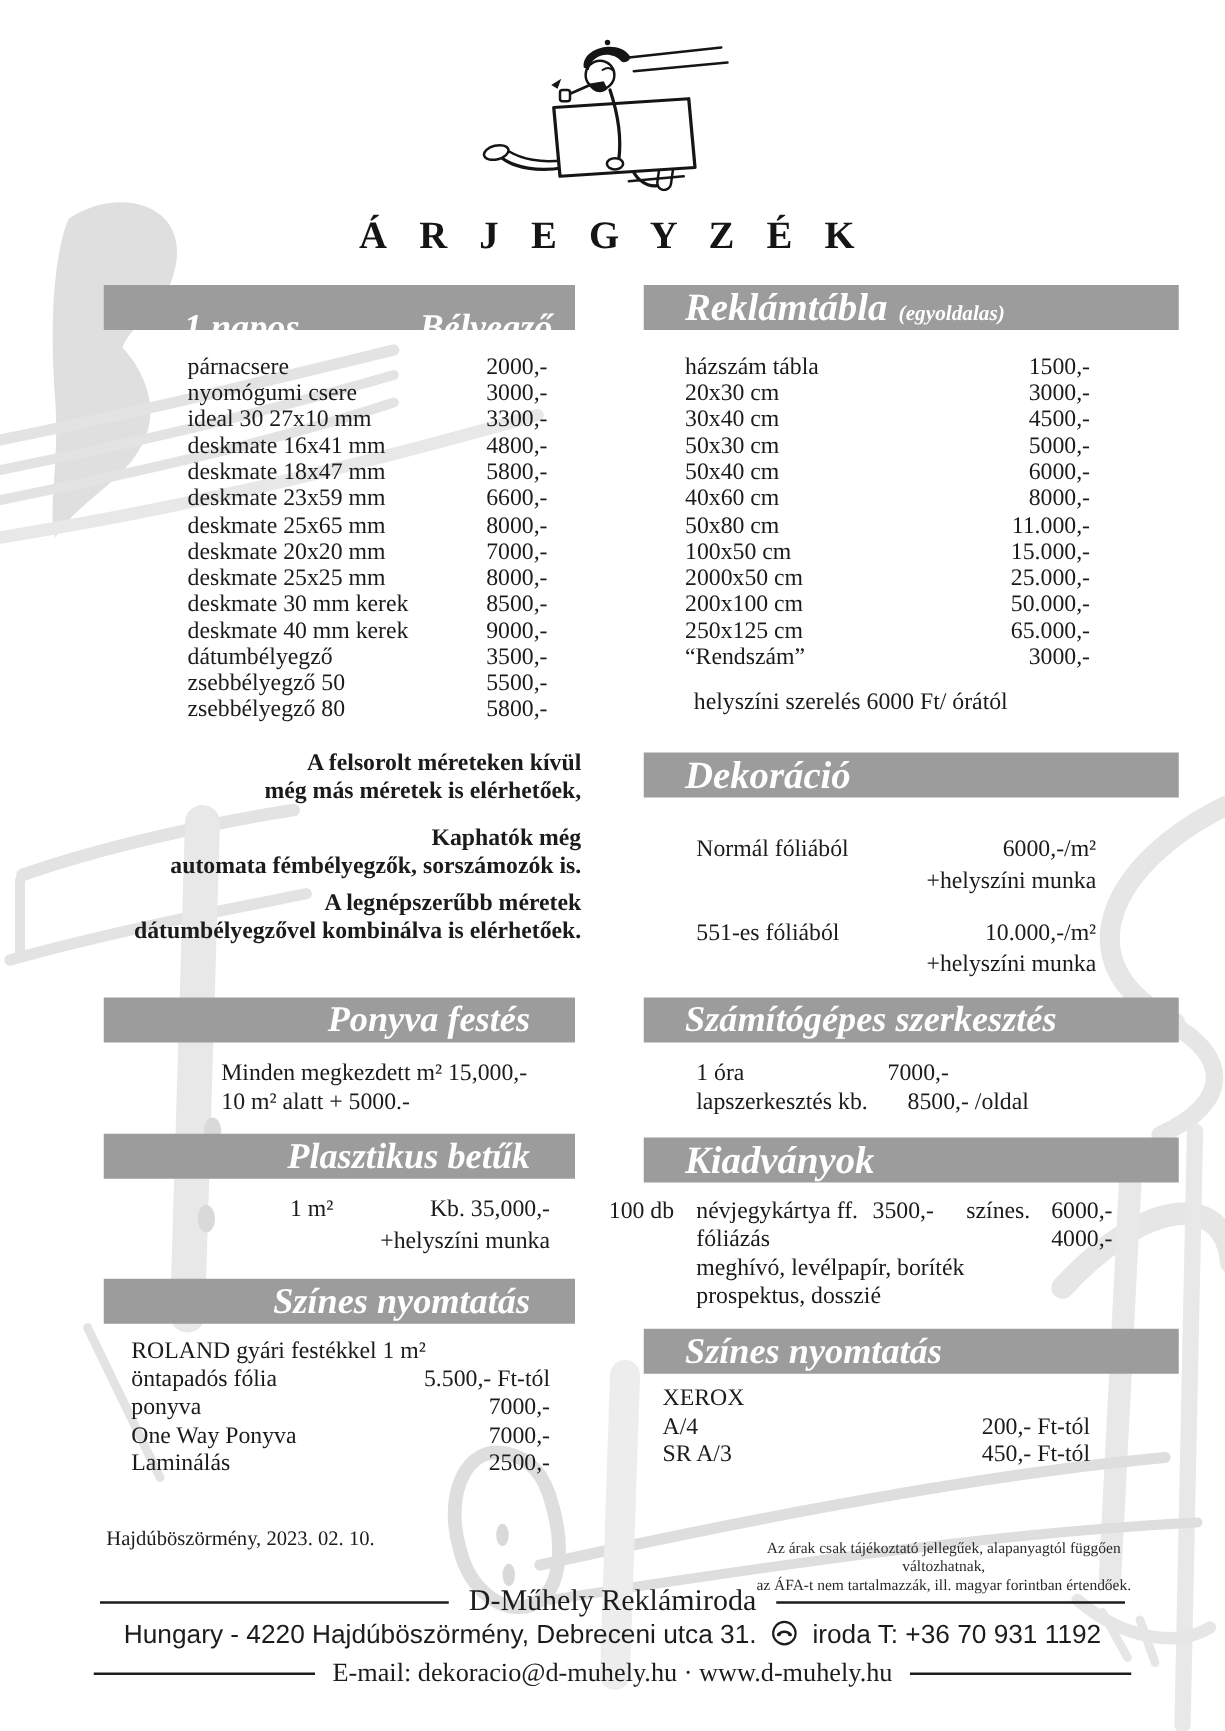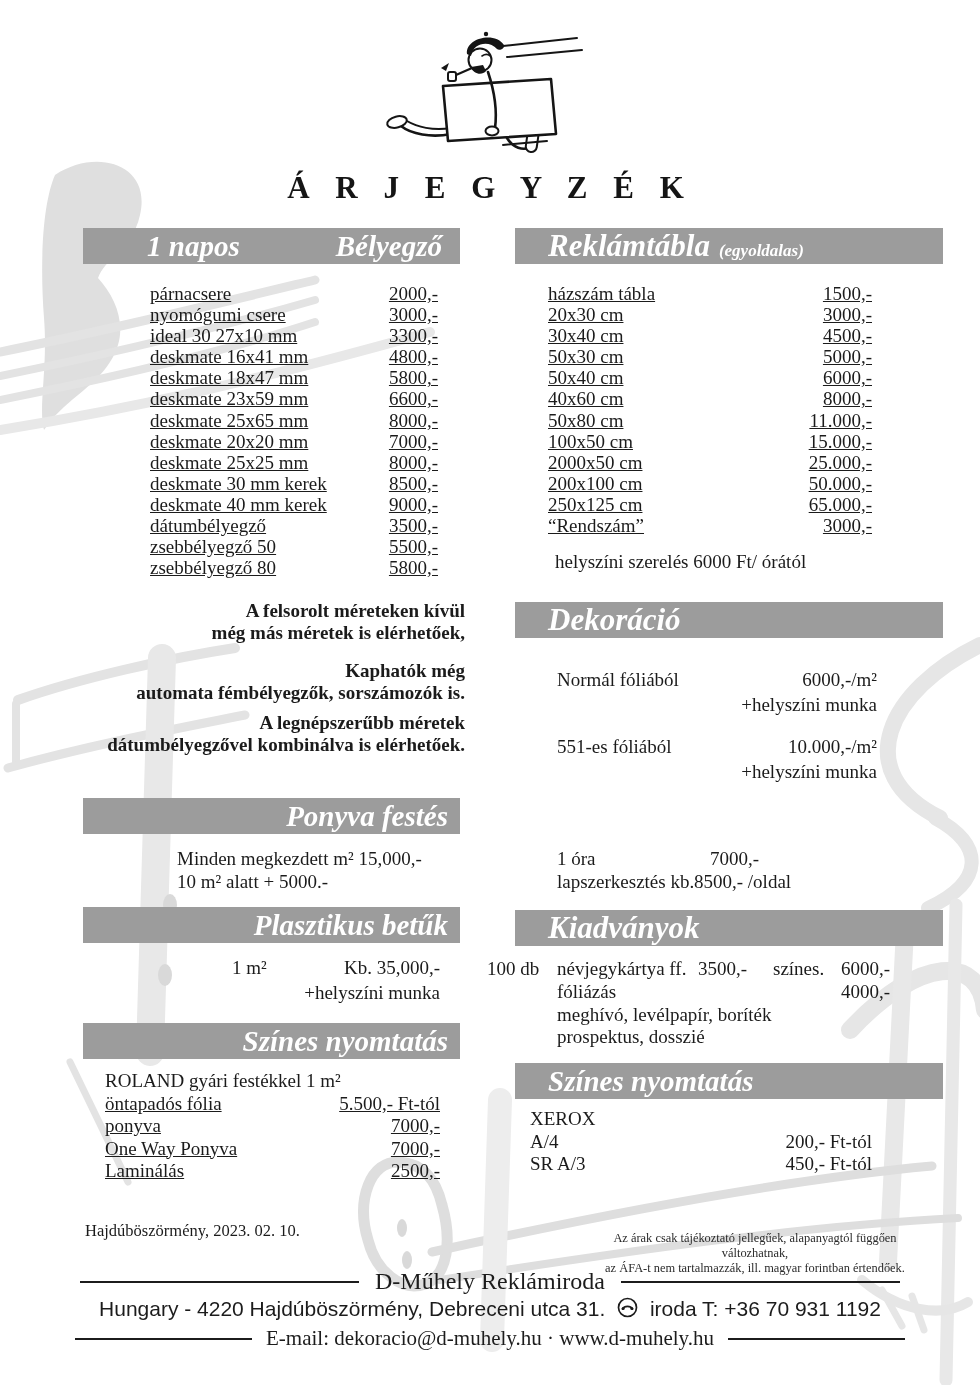--- a/index.html
+++ b/index.html
@@ -16,27 +16,27 @@
          font-size:31px;font-weight:bold;letter-spacing:9px;color:#151515;}
 
   
   .bar{position:absolute;height:36px;background:#9c9c9c;color:#ffffff;z-index:2;
        font-style:italic;font-weight:bold;box-sizing:border-box;}
   .col-l{left:83px;width:377px;}
   .col-r{left:515px;width:428px;}
   .bar .big{font-size:29px;line-height:36px;}
   .bar .bigger{font-size:31px;line-height:36px;}
   .bar .small{font-size:17px;line-height:36px;margin-left:9px;}
-  .bar.split{display:flex;justify-content:space-between;padding:0 18px 0 64px;}
+  .bar.split{display:flex;justify-content:space-between;padding:16px 18px 0 64px;}
   .bar.lefted{padding-left:33px;}
-  .bar.righted{text-align:right;padding-right:12px;}
+  .bar.righted{text-align:right;padding-right:36px;}
 
   
   .plist{position:absolute;z-index:2;box-sizing:border-box;}
-  .prow{display:flex;justify-content:space-between;font-size:19px;line-height:21.1px;text-decoration:underline;}
+  .prow{display:flex;justify-content:space-between;font-size:19px;line-height:21.1px;}
   .stamps-list{left:83px;top:283px;width:377px;padding:0 22px 0 67px;}
   .signs-list{left:515px;top:283px;width:385px;padding:0 28px 0 33px;}
 
   .bodytext{position:absolute;z-index:2;font-size:19px;line-height:22px;}
   .right{text-align:right;}
 
   .note2line{position:absolute;z-index:2;left:90px;width:375px;text-align:right;
              font-weight:bold;font-size:19px;line-height:22px;}
 
   
@@ -329,24 +329,27 @@
   <div class="bar col-r lefted" style="top:602px">
     <span class="bigger">Dekoráció</span>
   </div>
   <div class="bodytext" style="left:557px;top:669px">Normál fóliából</div>
   <div class="bodytext right" style="left:700px;top:669px;width:177px">6000,-/m²</div>
   <div class="bodytext right" style="left:700px;top:694px;width:177px">+helyszíni munka</div>
   <div class="bodytext" style="left:557px;top:736px">551-es fóliából</div>
   <div class="bodytext right" style="left:700px;top:736px;width:177px">10.000,-/m²</div>
   <div class="bodytext right" style="left:700px;top:761px;width:177px">+helyszíni munka</div>
 
+  <div class="bar col-r lefted" style="top:798px">
+    <span class="big">Számítógépes szerkesztés</span>
+  </div>
   <div class="bodytext" style="left:557px;top:848px">1 óra</div>
   <div class="bodytext" style="left:710px;top:848px">7000,-</div>
   <div class="bodytext" style="left:557px;top:871px">lapszerkesztés kb.</div>
-  <div class="bodytext" style="left:694px;top:871px">8500,- /oldal</div>
+  <div class="bodytext" style="left:726px;top:871px">8500,- /oldal</div>
 
   <div class="bar col-r lefted" style="top:910px">
     <span class="bigger">Kiadványok</span>
   </div>
   <div class="bodytext" style="left:487px;top:958px">100 db</div>
   <div class="bodytext" style="left:557px;top:958px">névjegykártya ff.</div>
   <div class="bodytext" style="left:698px;top:958px">3500,-</div>
   <div class="bodytext" style="left:773px;top:958px">színes.</div>
   <div class="bodytext right" style="left:820px;top:958px;width:70px">6000,-</div>
   <div class="bodytext" style="left:557px;top:981px">fóliázás</div>

